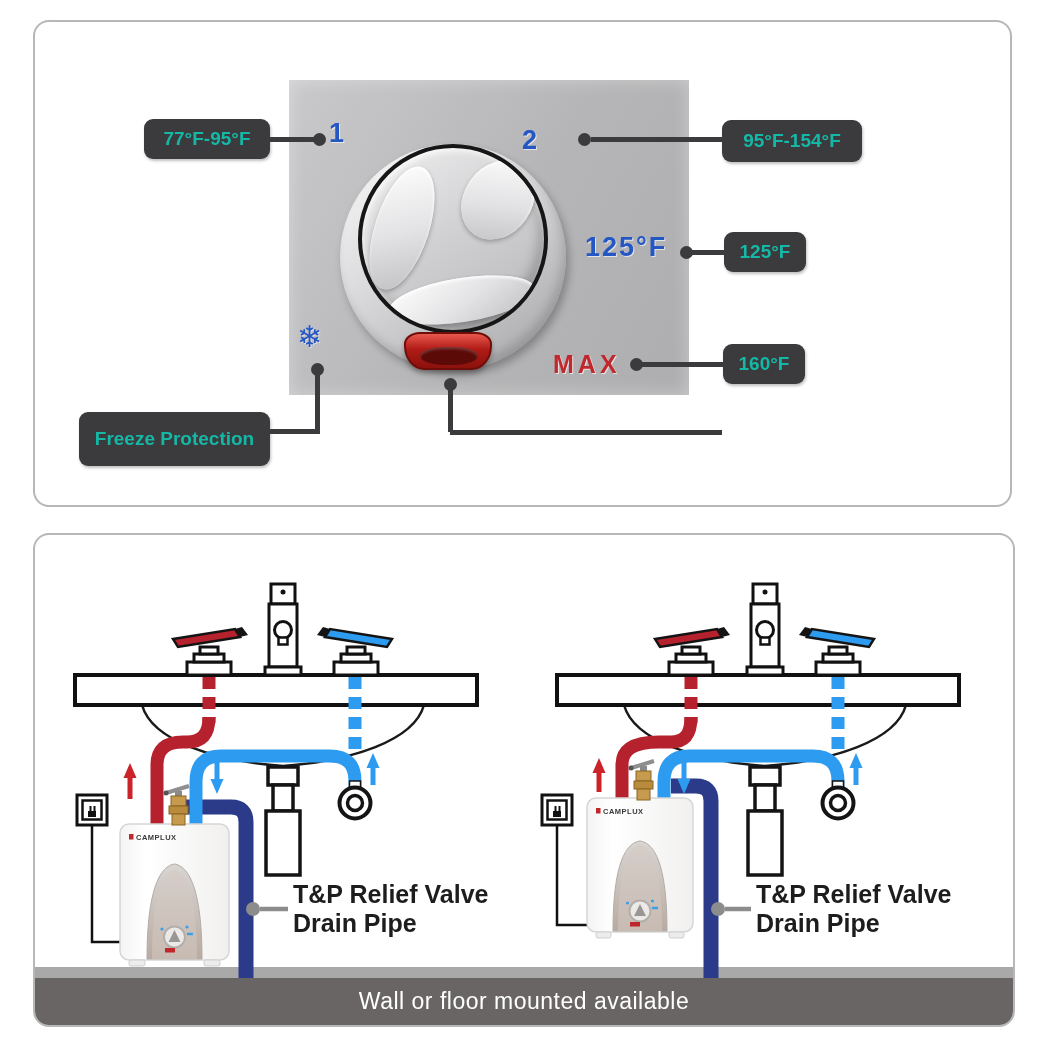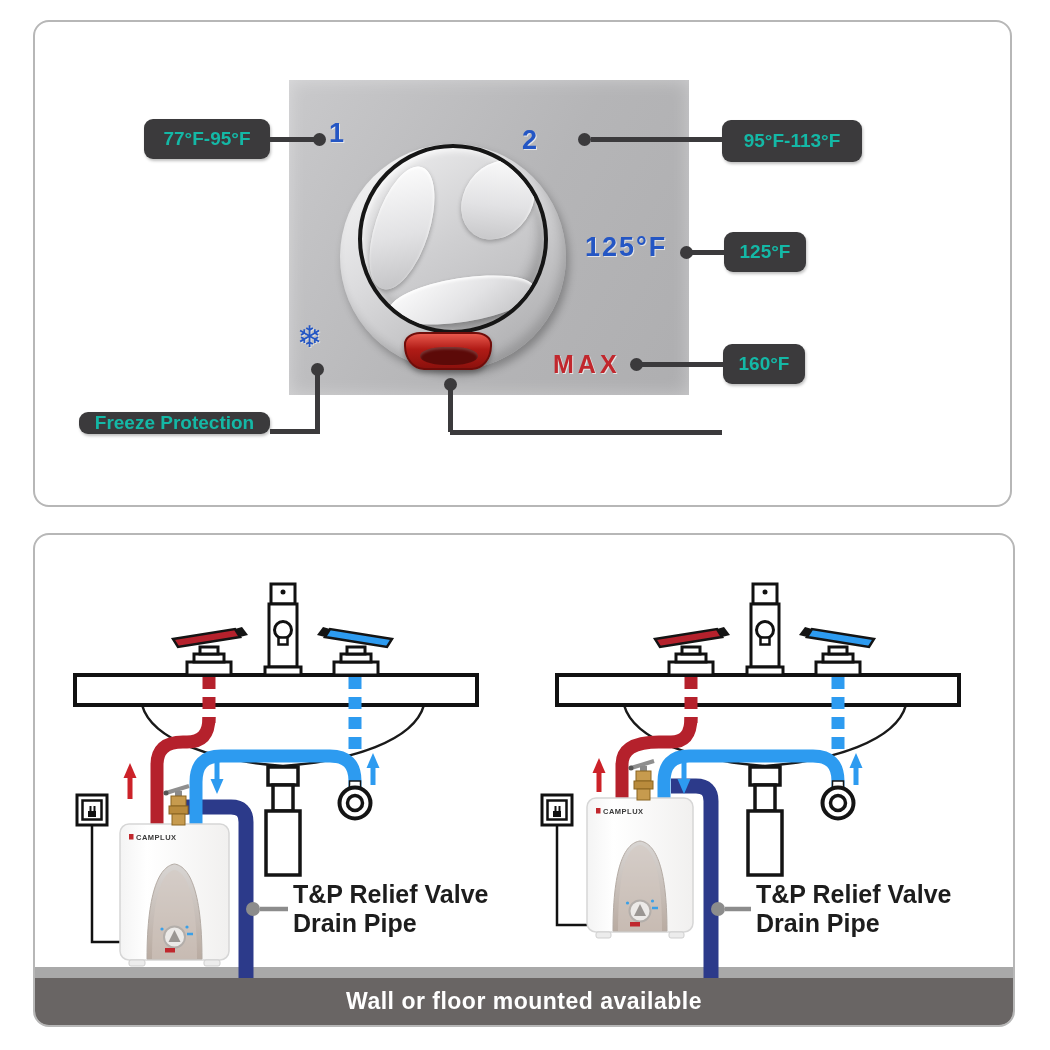--- a/index.html
+++ b/index.html
@@ -44,21 +44,21 @@
   
   .pill { position:absolute; background:#3b3a3c; color:#14b8a6; font-weight:bold; font-size:19px;
     border-radius:9px; display:flex; align-items:center; justify-content:center;
     box-shadow:1px 2px 3px rgba(0,0,0,.25); white-space:nowrap; }
   .cline { position:absolute; background:#3b3a3c; }
   .cdot { position:absolute; width:13px; height:13px; border-radius:50%; background:#3b3a3c; }
 
   
   .banner { position:absolute; left:0; right:0; bottom:0; height:47px; background:#696564;
     display:flex; align-items:center; justify-content:center;
-    color:#fff; font-weight:bold; font-size:23px; letter-spacing:.5px; }
+    color:#fff; font-weight:normal; font-size:23px; letter-spacing:.5px; }
 
   svg { position:absolute; left:0; top:0; }
   svg text.tp { font-family:"Liberation Sans", sans-serif; font-weight:bold; font-size:25px; fill:#1d1d1d; }
   svg text.brand { font-family:"Liberation Sans", sans-serif; font-weight:bold; font-size:7.5px; fill:#3a3a3a; letter-spacing:.5px; }
 </style>
 </head>
 <body>
 
 <div class="card" id="card-top">
 
@@ -76,33 +76,33 @@
     <div class="dial-mark" style="left:233px; top:45px;">2</div>
     <div class="dial-mark t125" style="left:296px; top:152px;">125°F</div>
     <div class="dial-mark max" style="left:264px; top:270px;">MAX</div>
     <div class="snowflake" style="left:8px; top:242px;">❄</div>
   </div>
 
   <div class="pill" style="left:109px; top:97px; width:126px; height:40px;">77°F-95°F</div>
   <div class="cline" style="left:235px; top:115px; width:50px; height:5px;"></div>
   <div class="cdot" style="left:278px; top:111px;"></div>
 
-  <div class="pill" style="left:687px; top:98px; width:140px; height:42px;">95°F-113°F</div>
+  <div class="pill" style="left:687px; top:98px; width:140px; height:42px;">95°F-154°F</div>
   <div class="cline" style="left:556px; top:115px; width:131px; height:5px;"></div>
   <div class="cdot" style="left:543px; top:111px;"></div>
 
   <div class="pill" style="left:689px; top:210px; width:82px; height:40px;">125°F</div>
   <div class="cline" style="left:655px; top:228px; width:34px; height:5px;"></div>
   <div class="cdot" style="left:645px; top:224px;"></div>
 
   <div class="pill" style="left:688px; top:322px; width:82px; height:40px;">160°F</div>
   <div class="cline" style="left:604px; top:340px; width:84px; height:5px;"></div>
   <div class="cdot" style="left:595px; top:336px;"></div>
 
-  <div class="pill" style="left:44px; top:390px; width:191px; height:22px;">Freeze Protection</div>
+  <div class="pill" style="left:44px; top:390px; width:191px; height:54px;">Freeze Protection</div>
   <div class="cline" style="left:235px; top:407px; width:50px; height:5px;"></div>
   <div class="cline" style="left:280px; top:353px; width:5px; height:56px;"></div>
   <div class="cdot" style="left:276px; top:341px;"></div>
 
   <div class="cline" style="left:415px; top:408px; width:272px; height:5px;"></div>
   <div class="cline" style="left:413px; top:366px; width:5px; height:44px;"></div>
   <div class="cdot" style="left:409px; top:356px;"></div>
 </div>
 
 <div class="card" id="card-bottom">

